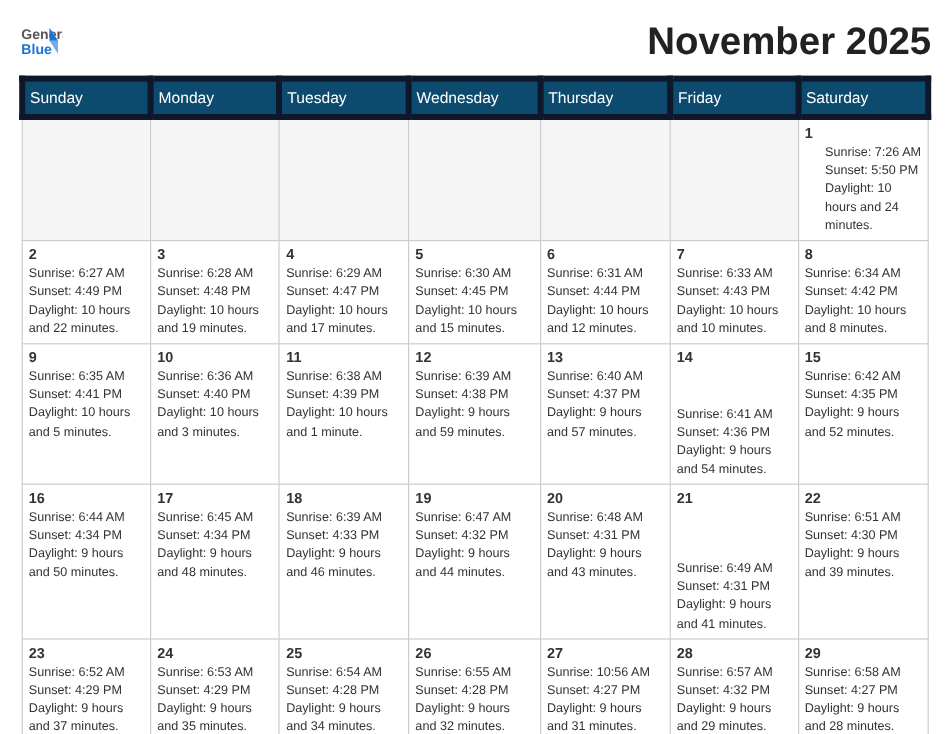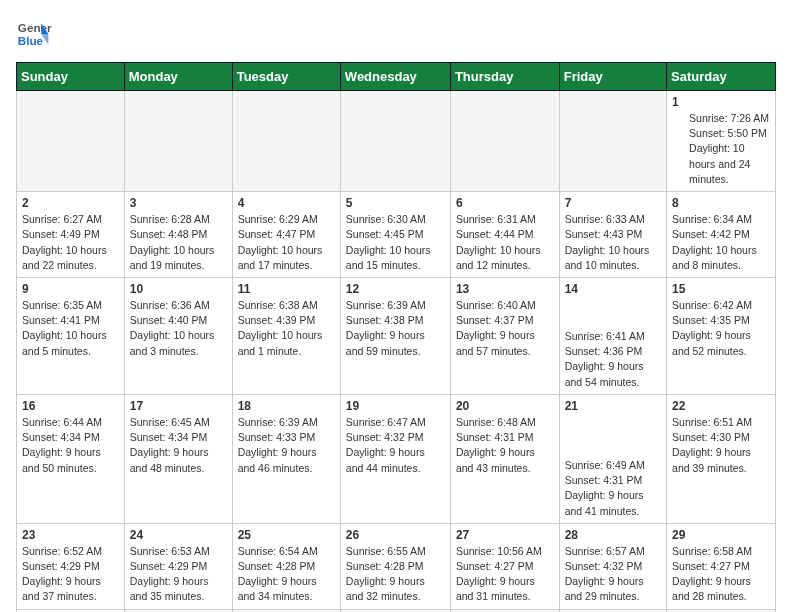--- a/index.html
+++ b/index.html
@@ -36,27 +36,27 @@
     .location-title {
       font-size: 14px;
       color: #444;
     }
     .calendar {
       width: 100%;
       border-collapse: collapse;
       border: 1px solid #ccc;
     }
     .calendar th {
-      background-color: #15803d;
+      background-color: #0c4a6e;
       color: #fff;
       font-size: 13px;
-      font-weight: bold;
+      font-weight: normal;
       padding: 6px 4px;
       text-align: left;
-      border: 1px solid #0f172a;
+      border: 5px solid #0f172a;
     }
     .calendar td {
       vertical-align: top;
       padding: 4px 5px;
       font-size: 10.5px;
       color: #333;
       border: 1px solid #ccc;
       width: 113px;
       min-height: 80px;
       background: #fff;
@@ -82,20 +82,21 @@
 <div class="header-area">
   <div class="logo">
     <svg class="logo-icon" viewBox="0 0 40 40">
       <text x="2" y="18" font-size="13" font-family="Arial" font-weight="bold" fill="#555">General</text>
       <text x="2" y="32" font-size="13" font-family="Arial" font-weight="bold" fill="#1a73d4">Blue</text>
       <polygon points="28,8 36,20 28,20" fill="#1a73d4"></polygon>
       <polygon points="28,20 36,20 36,32" fill="#1a73d4" opacity="0.6"></polygon>
     </svg>
   </div>
   <div class="title-area">
+    <div class="month-title">November 2025</div>
   </div>
 </div>
 
 <table class="calendar">
   <thead>
     <tr>
     <th>Sunday</th>
         <th>Monday</th>
         <th>Tuesday</th>
         <th>Wednesday</th>

